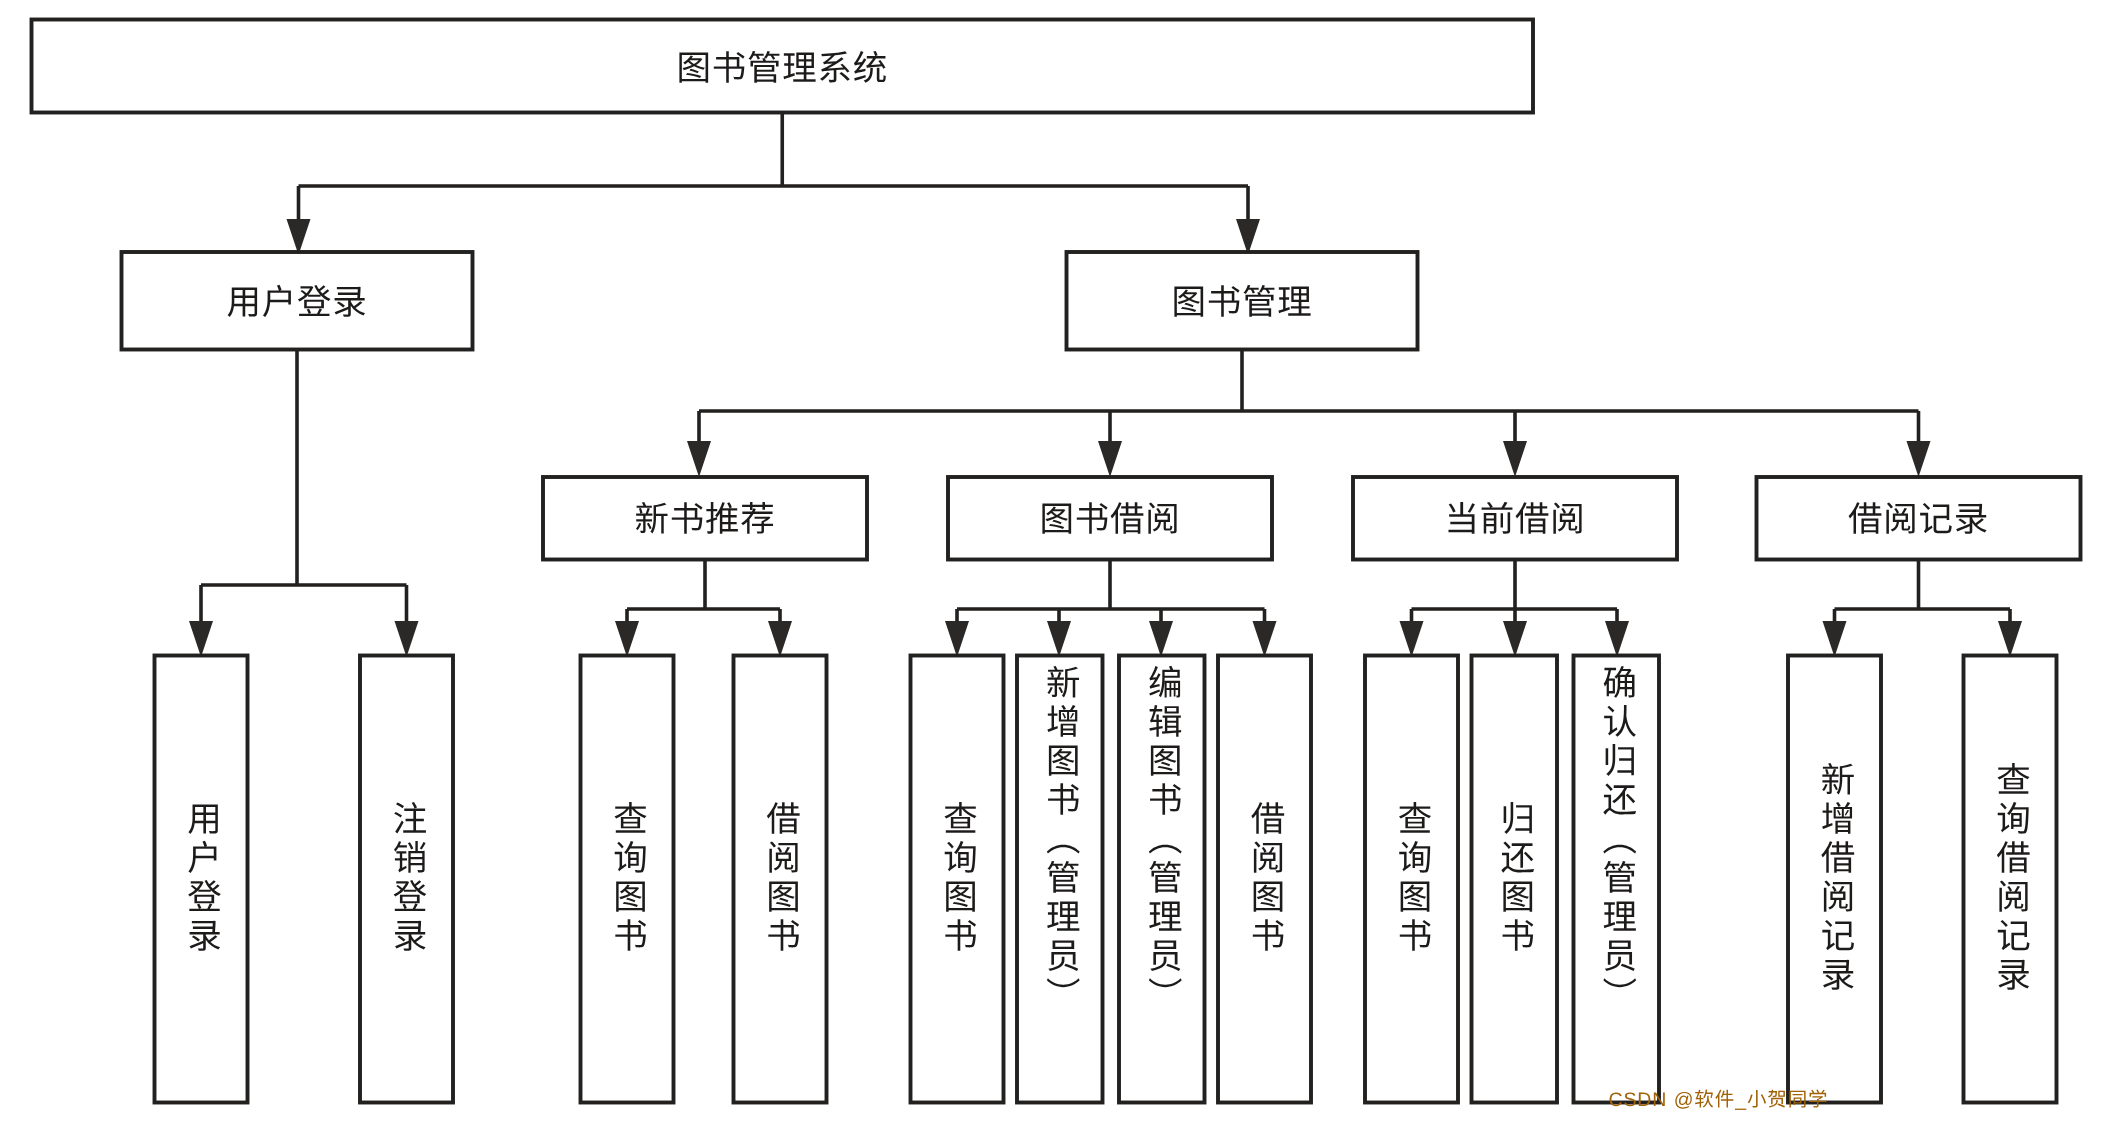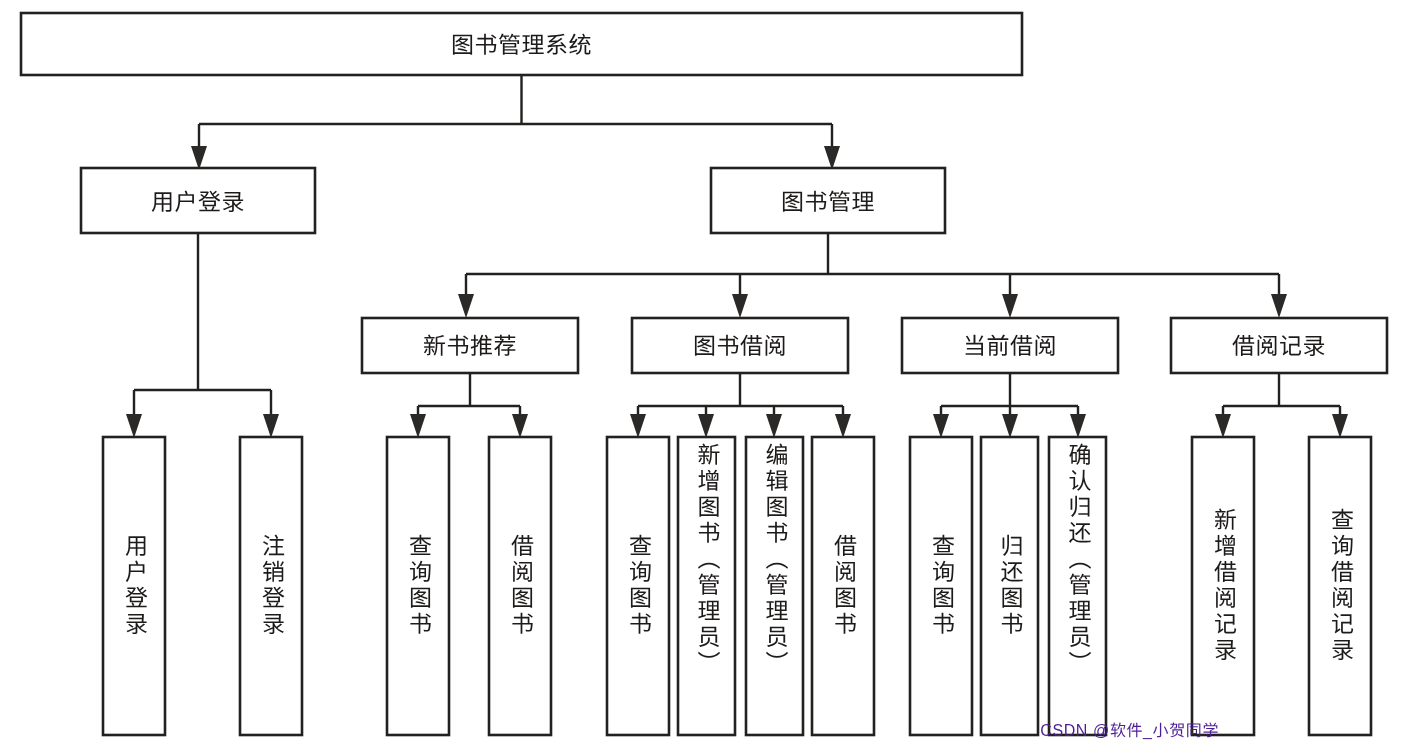--- a/index.html
+++ b/index.html
@@ -66,22 +66,22 @@
     letter-spacing: 3px;
     color: #1d1b1a;
     white-space: nowrap;
     text-align: center;
   }
   .watermark {
     position: absolute;
     right: 12px;
     bottom: 6px;
     font-family: "Liberation Sans", "DejaVu Sans", sans-serif;
-    font-size: 16px;
-    color: #4c1d95;
+    font-size: 13px;
+    color: #a16207;
     letter-spacing: 0.6px;
     white-space: nowrap;
   }
 </style>
 </head>
 <body>
 
 <div id="diagram-root">
 
   <svg class="diagram-canvas" viewBox="0 0 1405 747">

